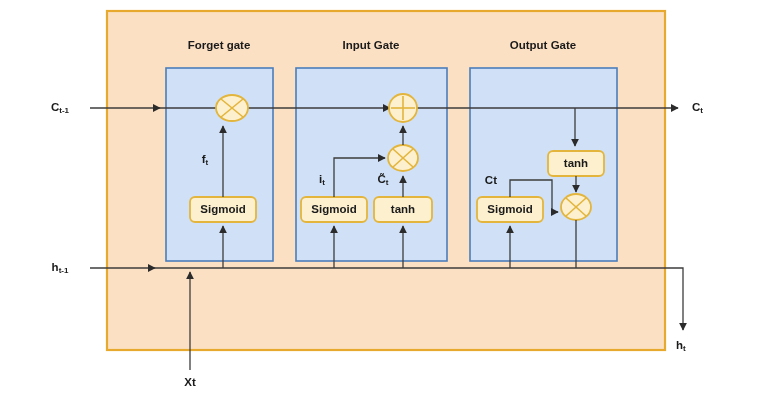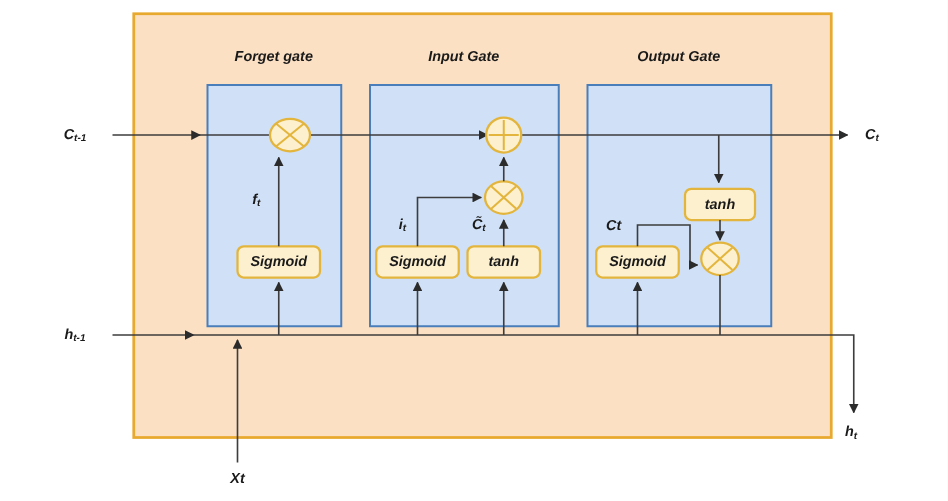--- a/index.html
+++ b/index.html
@@ -7,21 +7,20 @@
     padding: 0;
     background: #ffffff;
   }
   #canvas {
     position: relative;
     width: 758px;
     height: 401px;
     background: #ffffff;
     font-family: "Liberation Sans", sans-serif;
     overflow: hidden;
-    font-style: italic;
   }
   svg#diagram {
     position: absolute;
     left: 0;
     top: 0;
     width: 758px;
     height: 401px;
   }
   .gate-title {
     font-family: "Liberation Sans", sans-serif;

